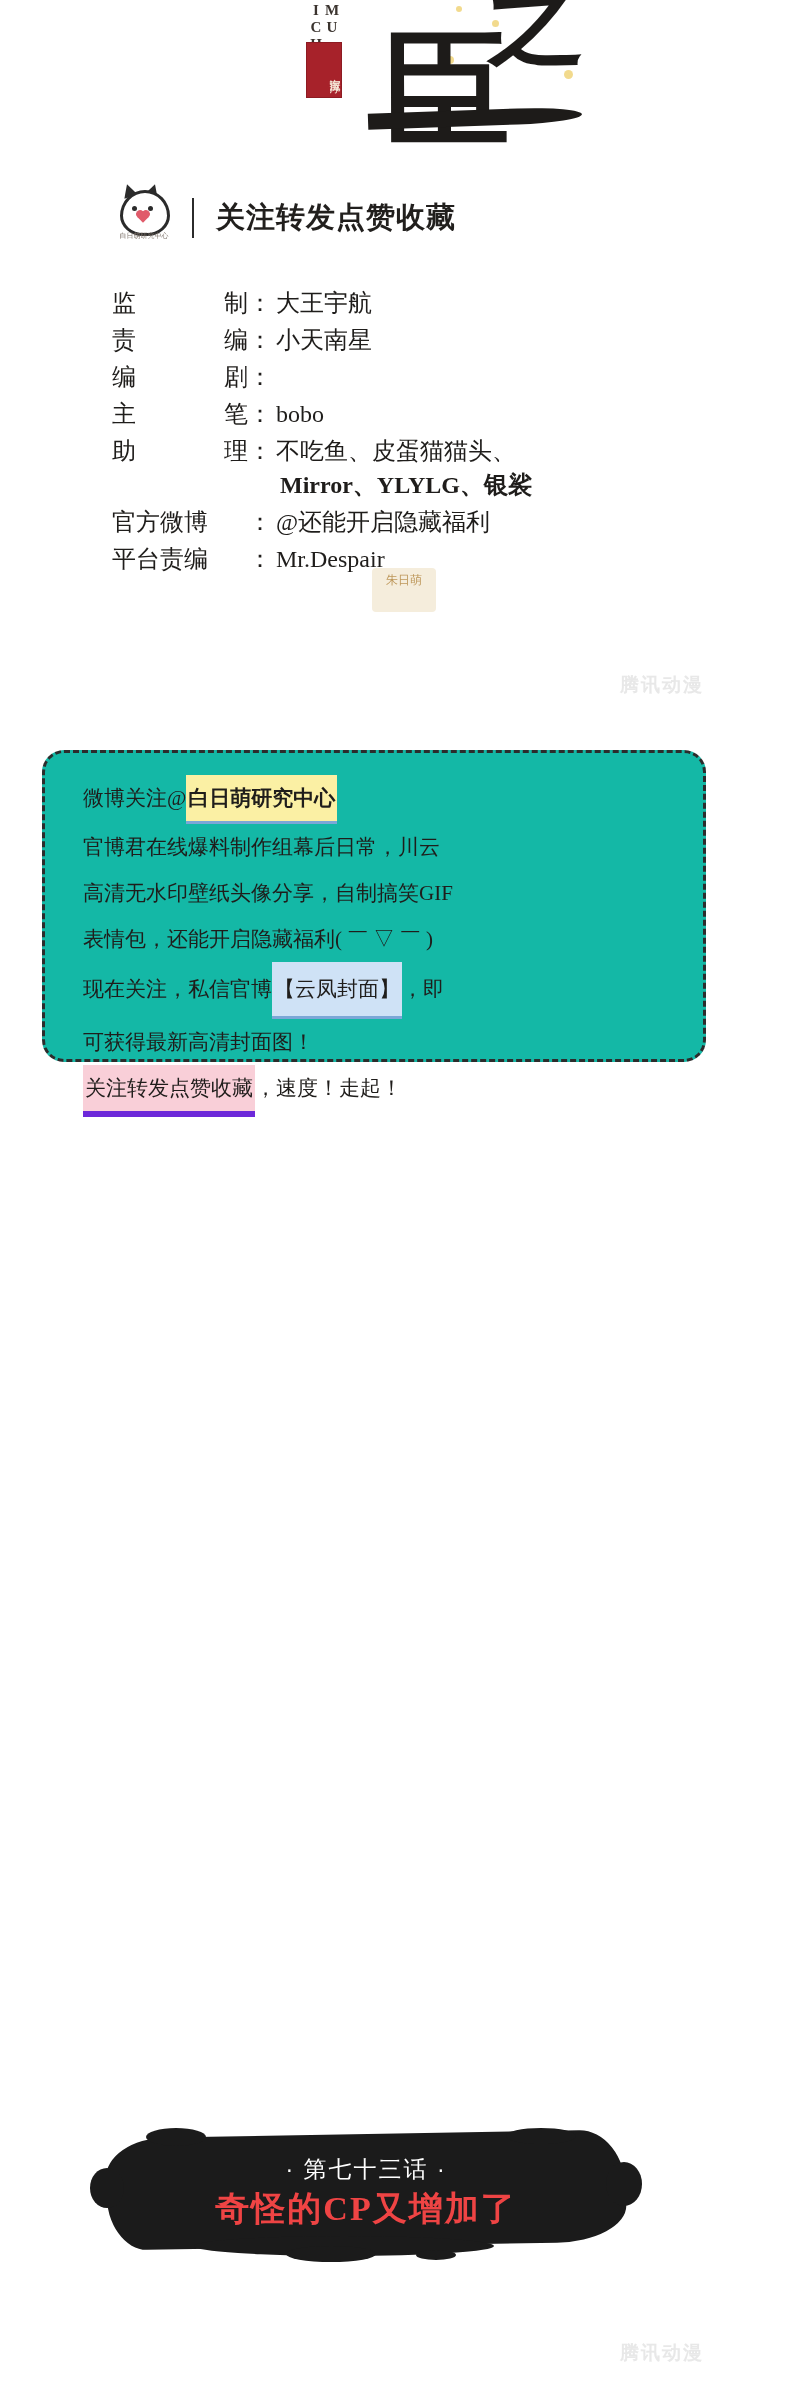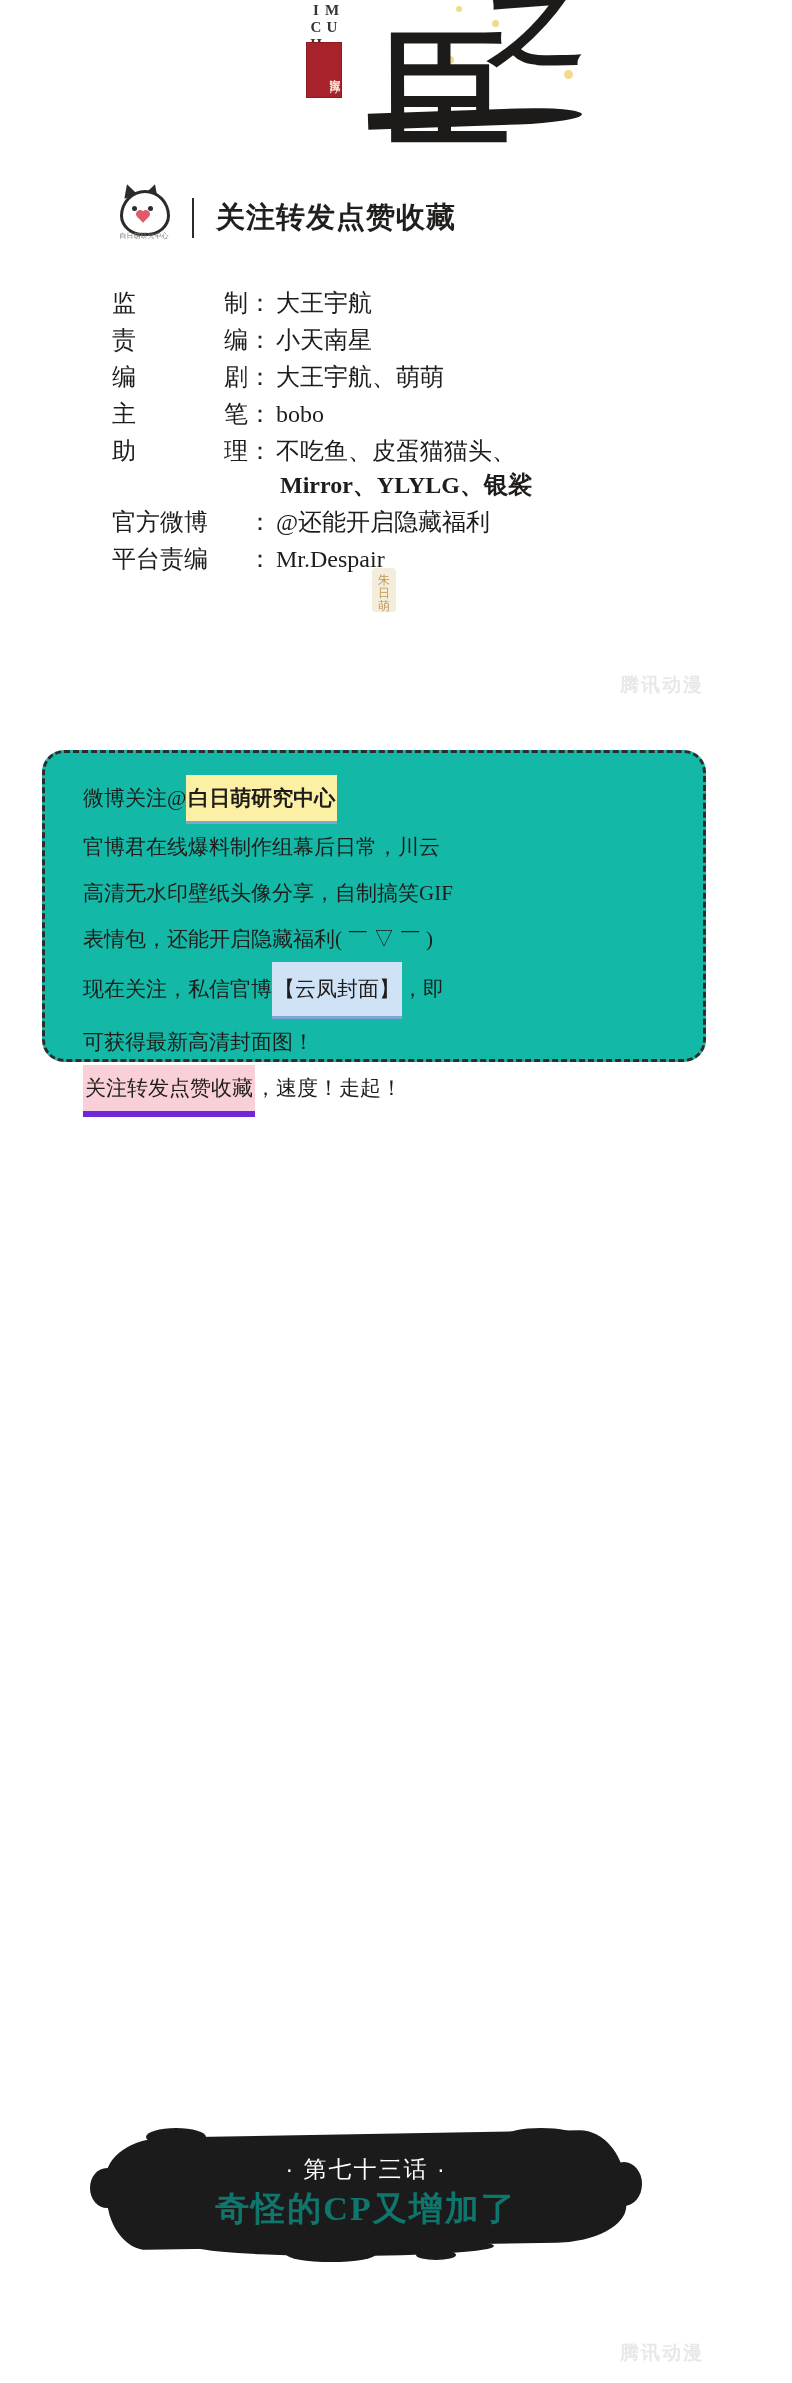--- a/index.html
+++ b/index.html
@@ -224,21 +224,21 @@
   .credit-label .c1, .credit-label .c2 { display: inline-block; }
   .credit-colon { margin: 0 4px 0 0; }
   .credit-value { flex: 1 1 auto; }
   .credit-value .cont { display: block; padding-left: 4px; font-weight: bold; }
 
   
   .mid-seal {
     position: absolute;
     left: 372px;
     top: 568px;
-    width: 24px;
+    width: 64px;
     height: 44px;
     border-radius: 4px;
     background: #f4ead7;
     color: #b3873f;
     font-size: 12px;
     line-height: 13px;
     text-align: center;
     padding: 6px 4px;
     box-sizing: border-box;
     opacity: .85;
@@ -338,21 +338,21 @@
     font-family: Liberation Sans, sans-serif;
     z-index: 3;
     white-space: nowrap;
   }
   .chapter-name {
     position: absolute;
     left: 0;
     top: 58px;
     width: 560px;
     text-align: center;
-    color: #0f766e;
+    color: #ef4444;
     font-size: 34px;
     font-weight: bold;
     letter-spacing: 2px;
     font-family: "Liberation Serif", serif;
     z-index: 3;
     white-space: nowrap;
   }
 </style>
 </head>
 <body>
@@ -408,21 +408,20 @@
       <span class="credit-colon">：</span>
       <span class="credit-value">小天南星</span>
     </div>
 
     <div class="credit-row">
       <span class="credit-label">
         <span class="c1">编</span>
         <span class="c2">剧</span>
       </span>
       <span class="credit-colon">：</span>
-      <span class="credit-value">大王宇航、萌萌</span>
     </div>
 
     <div class="credit-row">
       <span class="credit-label">
         <span class="c1">主</span>
         <span class="c2">笔</span>
       </span>
       <span class="credit-colon">：</span>
       <span class="credit-value">bobo</span>
     </div>

